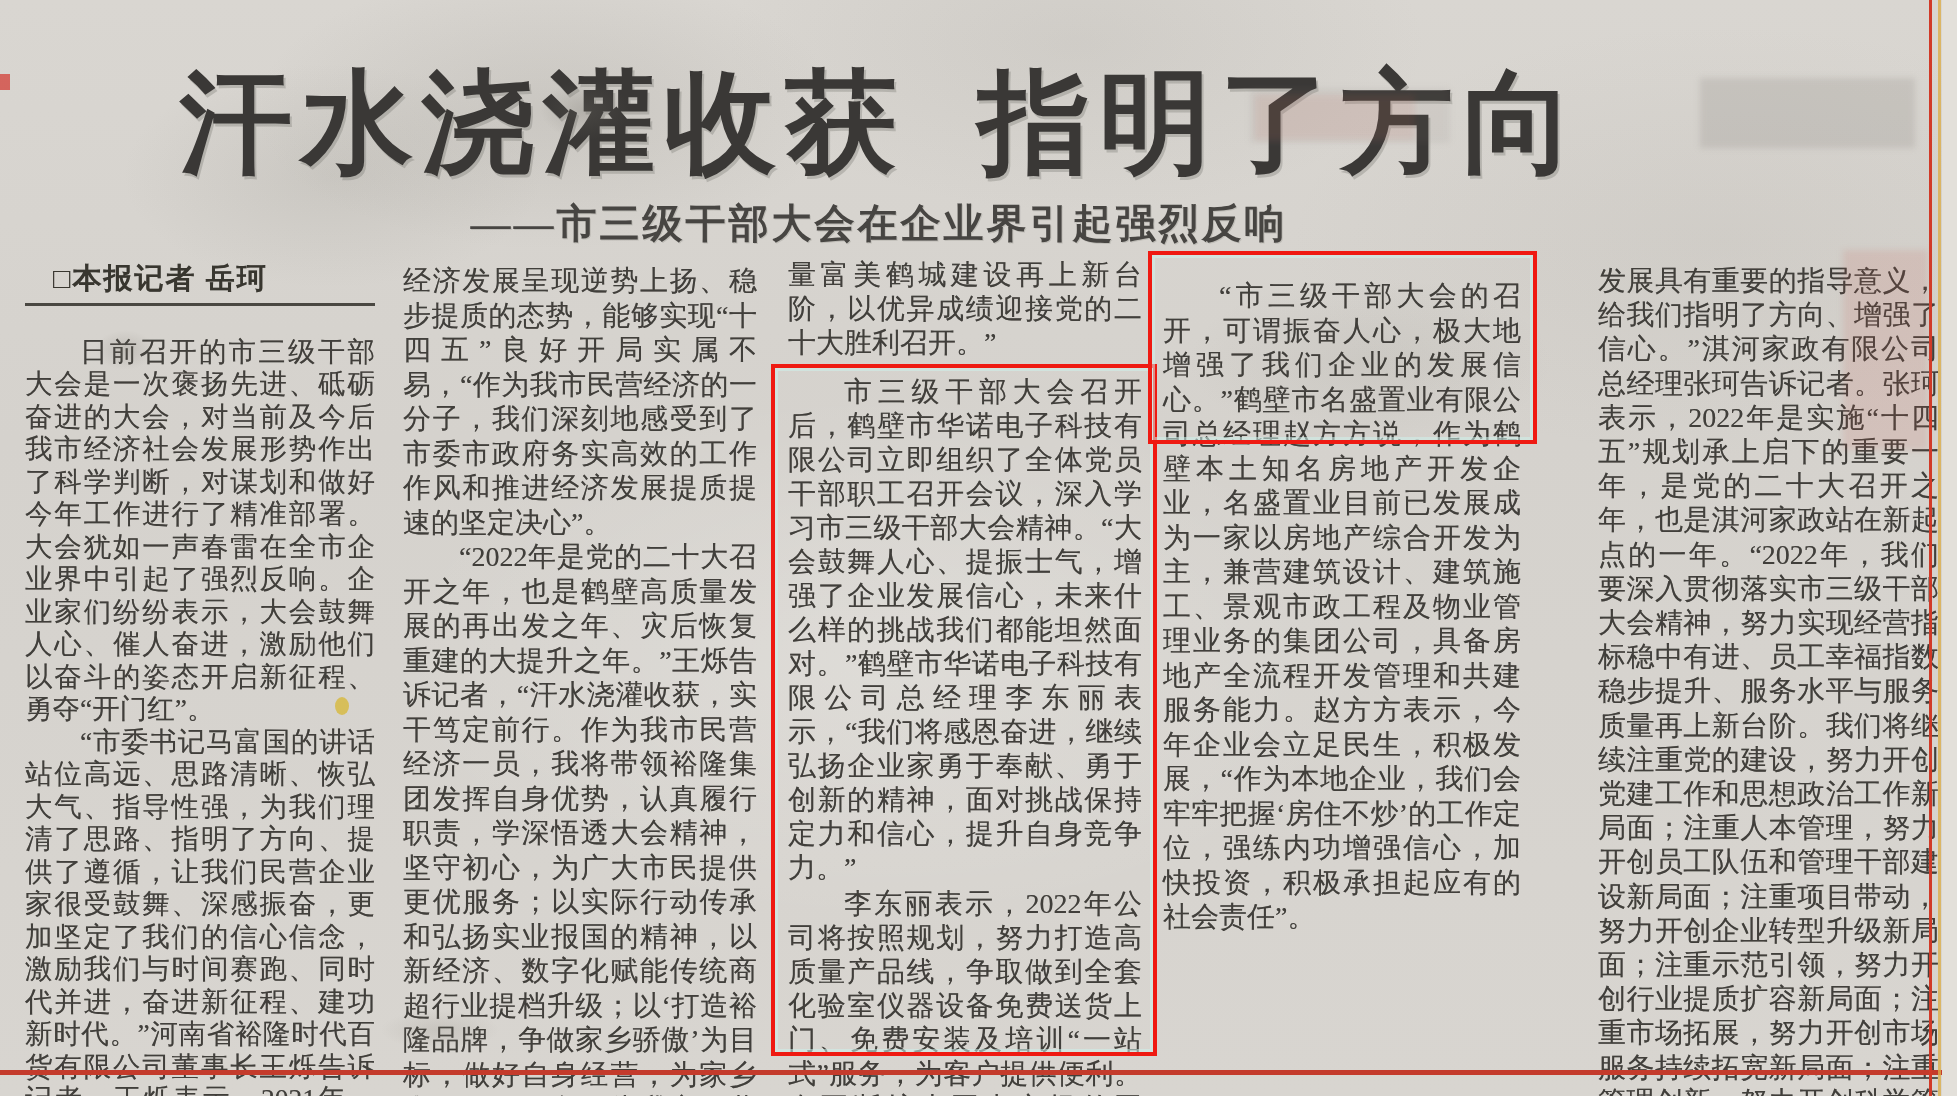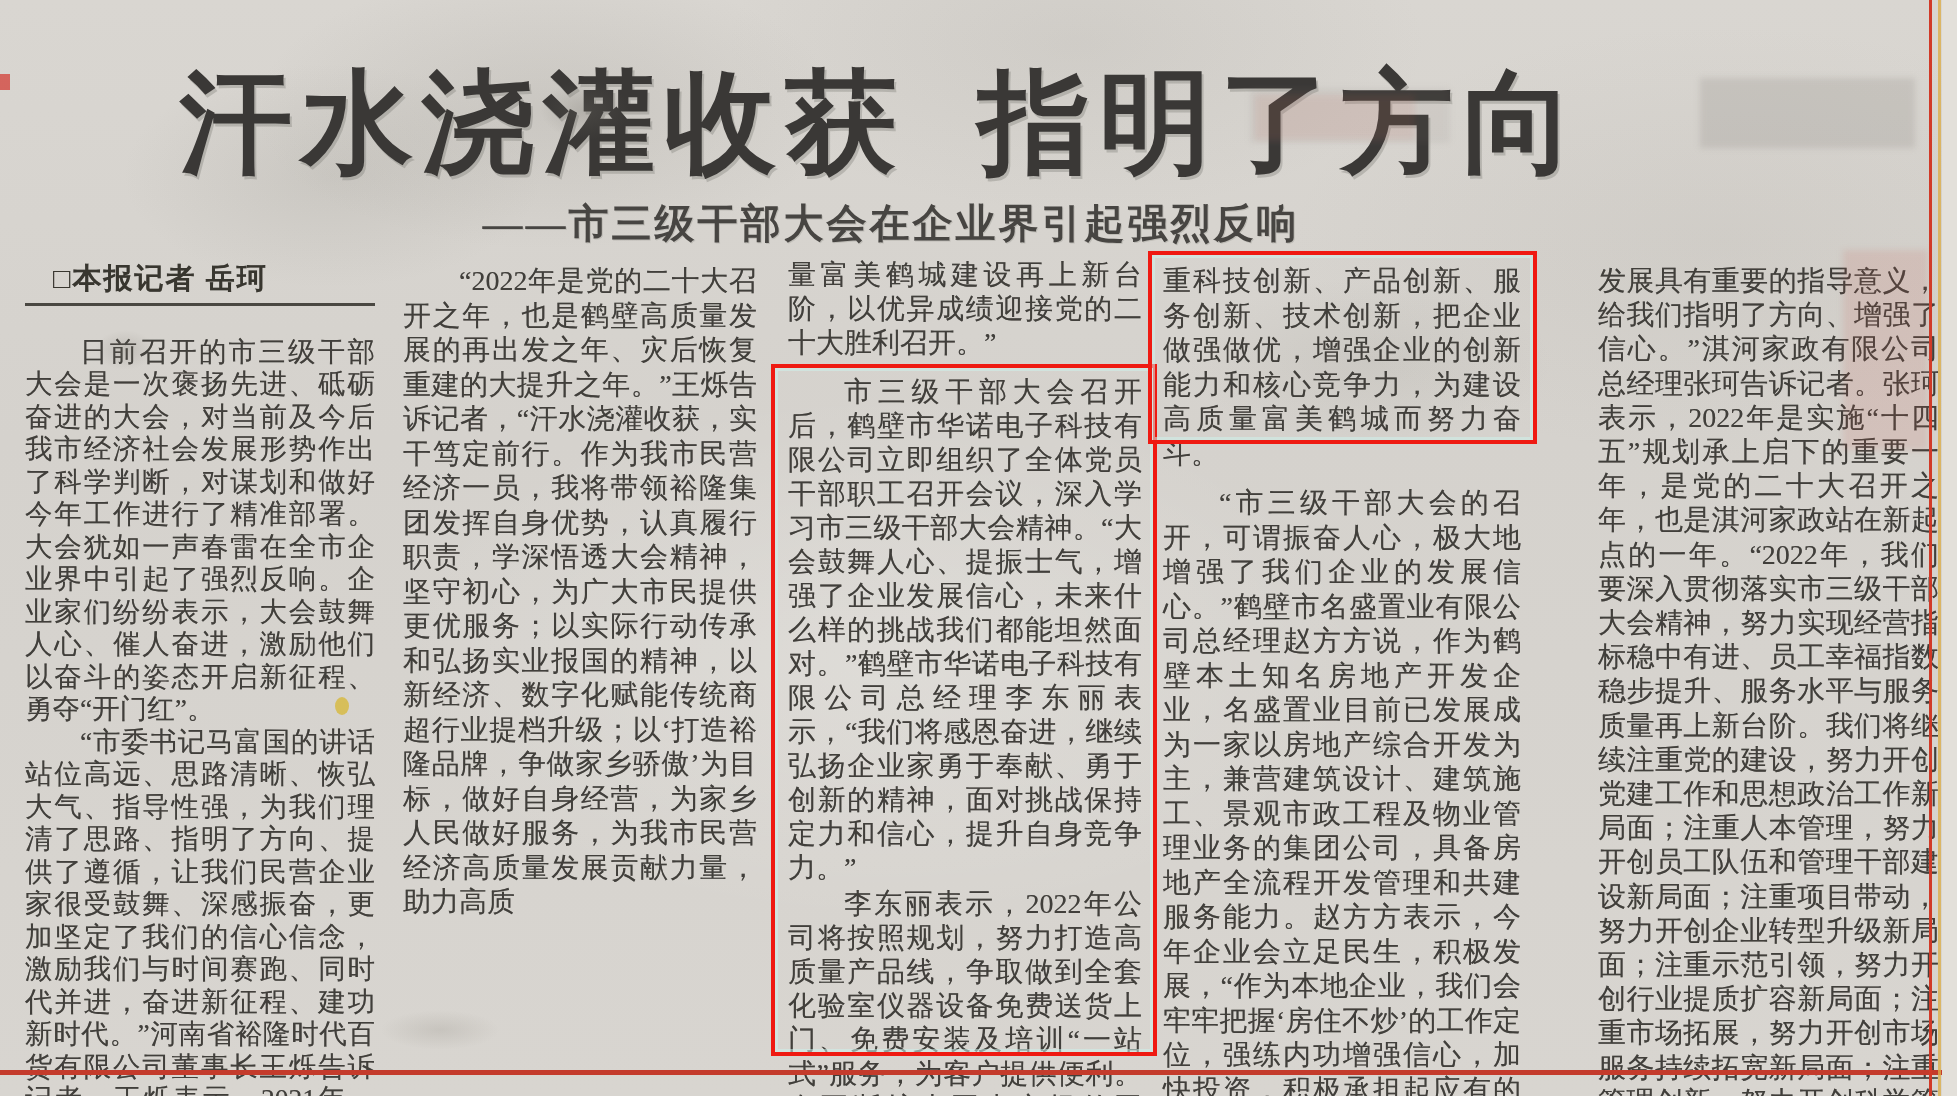--- a/index.html
+++ b/index.html
@@ -21,21 +21,21 @@
   }
   
   .headline{
     position:absolute;left:180px;top:48px;width:1400px;height:150px;
     font-size:112px;font-weight:700;letter-spacing:9px;color:#3a3836;
     white-space:nowrap;
     text-shadow:2px 3px 0 rgba(110,108,102,.30);
   }
   .headline .gap{display:inline-block;width:72px;}
   .subtitle{
-    position:absolute;left:16px;top:196px;width:1750px;text-align:center;
+    position:absolute;left:4px;top:196px;width:1750px;text-align:center;
     font-size:40px;font-weight:700;letter-spacing:3px;color:#474542;
     text-shadow:1px 1px 0 rgba(120,118,112,.25);
   }
   
   .col{
     position:absolute;top:264px;
     font-size:28px;line-height:34.5px;
     text-align:justify;
     color:#413f3b;
     text-shadow:0 0 .6px rgba(70,68,64,.55);
@@ -93,31 +93,31 @@
   <div class="subtitle">——市三级干部大会在企业界引起强烈反响</div>
 
   <div class="col" id="col1">
     <div class="byline">□本报记者 岳珂</div>
     <div class="byline-rule"></div>
     <p class="indent p1">日前召开的市三级干部大会是一次褒扬先进、砥砺奋进的大会，对当前及今后我市经济社会发展形势作出了科学判断，对谋划和做好今年工作进行了精准部署。大会犹如一声春雷在全市企业界中引起了强烈反响。企业家们纷纷表示，大会鼓舞人心、催人奋进，激励他们以奋斗的姿态开启新征程、勇夺“开门红”。</p>
     <p class="indent">“市委书记马富国的讲话站位高远、思路清晰、恢弘大气、指导性强，为我们理清了思路、指明了方向、提供了遵循，让我们民营企业家很受鼓舞、深感振奋，更加坚定了我们的信心信念，激励我们与时间赛跑、同时代并进，奋进新征程、建功新时代。”河南省裕隆时代百货有限公司董事长王烁告诉记者。王烁表示，2021年，面对疫情和汛情的双重考验，我市</p>
   </div>
 
   <div class="col" id="col2">
+    <p>经济发展呈现逆势上扬、稳步提质的态势，能够实现“十四五”良好开局实属不易，“作为我市民营经济的一分子，我们深刻地感受到了市委市政府务实高效的工作作风和推进经济发展提质提速的坚定决心”。</p>
     <p class="indent">“2022年是党的二十大召开之年，也是鹤壁高质量发展的再出发之年、灾后恢复重建的大提升之年。”王烁告诉记者，“汗水浇灌收获，实干笃定前行。作为我市民营经济一员，我将带领裕隆集团发挥自身优势，认真履行职责，学深悟透大会精神，坚守初心，为广大市民提供更优服务；以实际行动传承和弘扬实业报国的精神，以新经济、数字化赋能传统商超行业提档升级；以‘打造裕隆品牌，争做家乡骄傲’为目标，做好自身经营，为家乡人民做好服务，为我市民营经济高质量发展贡献力量，助力高质</p>
   </div>
 
   <div class="col" id="col3">
     <p>量富美鹤城建设再上新台阶，以优异成绩迎接党的二十大胜利召开。”</p>
     <p class="indent p2">市三级干部大会召开后，鹤壁市华诺电子科技有限公司立即组织了全体党员干部职工召开会议，深入学习市三级干部大会精神。“大会鼓舞人心、提振士气，增强了企业发展信心，未来什么样的挑战我们都能坦然面对。”鹤壁市华诺电子科技有限公司总经理李东丽表示，“我们将感恩奋进，继续弘扬企业家勇于奉献、勇于创新的精神，面对挑战保持定力和信心，提升自身竞争力。”</p>
     <p class="indent p3">李东丽表示，2022年公司将按照规划，努力打造高质量产品线，争取做到全套化验室仪器设备免费送货上门、免费安装及培训“一站式”服务，为客户提供便利。在不断扩大国内市场的同时，积极开拓海外市场，更加注</p>
   </div>
 
   <div class="col" id="col4">
-    <p>重科技创新、产品创新、服务创新、技术创新，把企业做强做优，增强企业的创新能力和核心竞争力，为建设高质量富美鹤城而努力奋斗。</p>
     <p class="indent p2">“市三级干部大会的召开，可谓振奋人心，极大地增强了我们企业的发展信心。”鹤壁市名盛置业有限公司总经理赵方方说，作为鹤壁本土知名房地产开发企业，名盛置业目前已发展成为一家以房地产综合开发为主，兼营建筑设计、建筑施工、景观市政工程及物业管理业务的集团公司，具备房地产全流程开发管理和共建服务能力。赵方方表示，今年企业会立足民生，积极发展，“作为本地企业，我们会牢牢把握‘房住不炒’的工作定位，强练内功增强信心，加快投资，积极承担起应有的社会责任”。</p>
 
   </div>
 
   <div class="col" id="col5">
     <p>发展具有重要的指导意义，给我们指明了方向、增强了信心。”淇河家政有限公司总经理张珂告诉记者。张珂表示，2022年是实施“十四五”规划承上启下的重要一年，是党的二十大召开之年，也是淇河家政站在新起点的一年。“2022年，我们要深入贯彻落实市三级干部大会精神，努力实现经营指标稳中有进、员工幸福指数稳步提升、服务水平与服务质量再上新台阶。我们将继续注重党的建设，努力开创党建工作和思想政治工作新局面；注重人本管理，努力开创员工队伍和管理干部建设新局面；注重项目带动，努力开创企业转型升级新局面；注重示范引领，努力开创行业提质扩容新局面；注重市场拓展，努力开创市场服务持续拓宽新局面；注重管理创新，努力开创科学管理推进经营发展新局面。”张珂表示。</p>
   </div>
 
   <div class="red-box" id="red-box-col3"></div>
   <div class="red-box" id="red-box-col4"></div>

